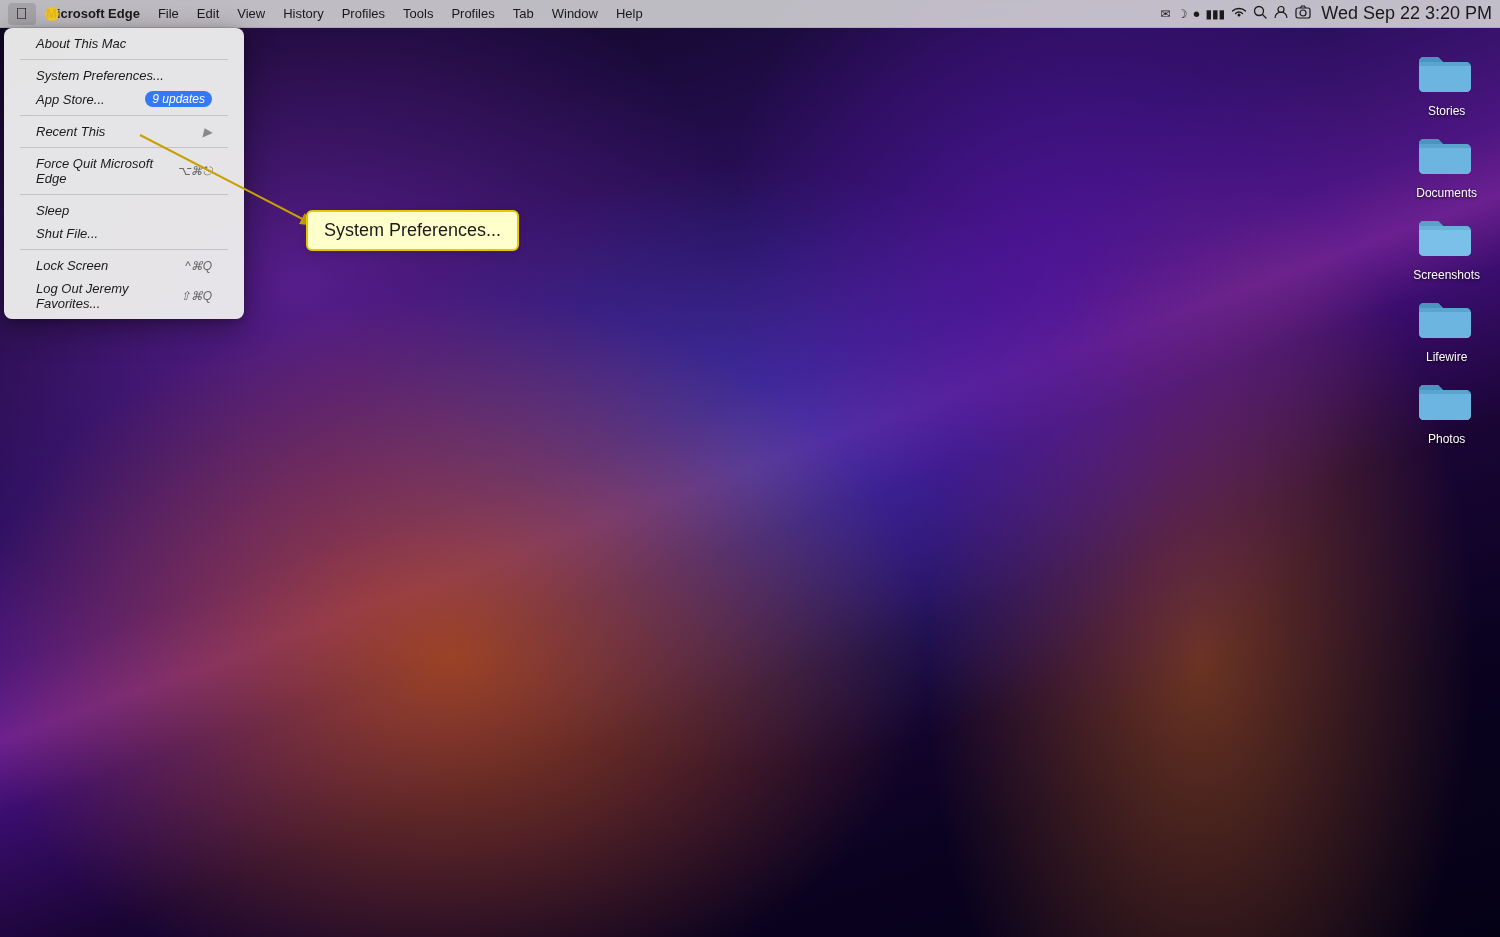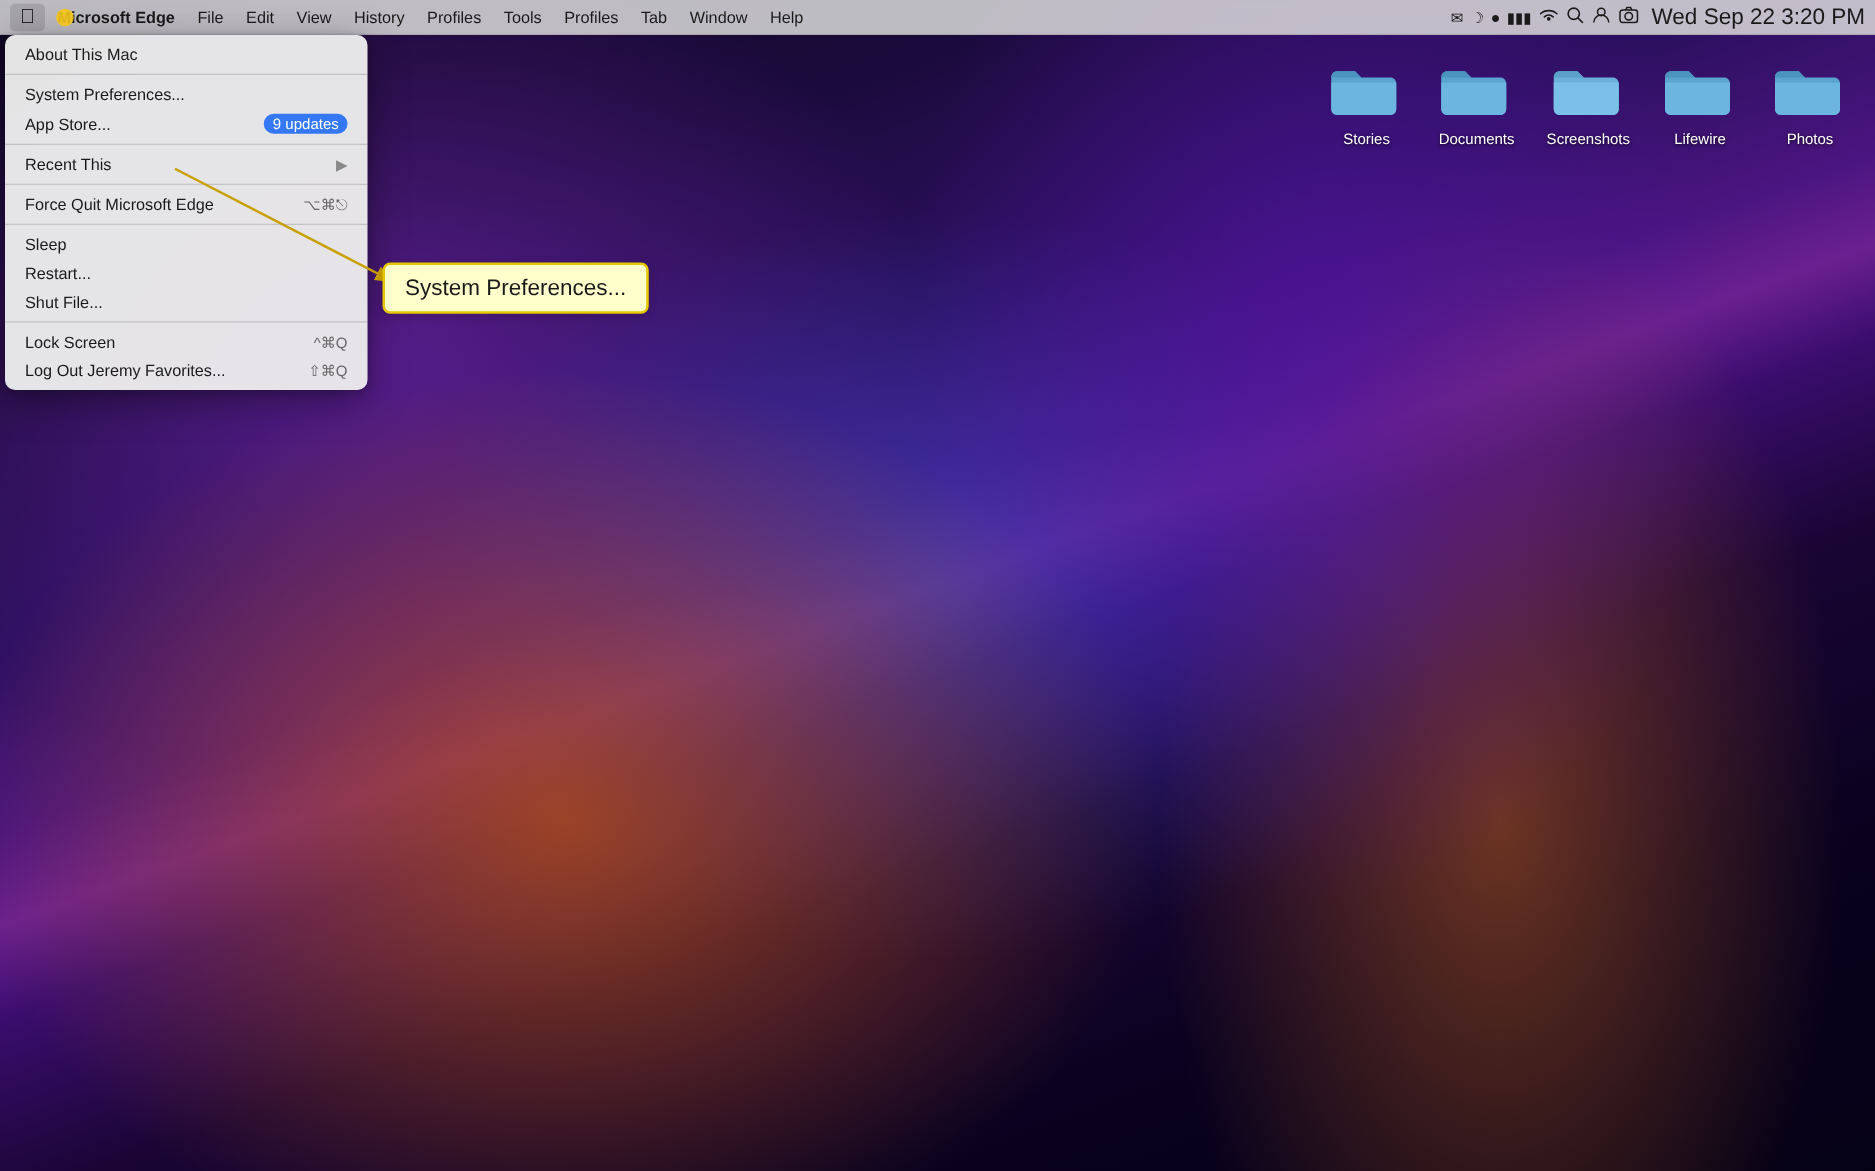--- a/index.html
+++ b/index.html
@@ -91,27 +91,28 @@
     .menubar-status {
       font-size: 12px;
       color: #1a1a1a;
     }
 
     
     #apple-menu {
       position: absolute;
       top: 28px;
       left: 4px;
-      width: 290px;
+      width: 240px;
       background: rgba(235, 235, 235, 0.97);
       backdrop-filter: blur(40px);
       border-radius: 8px;
       box-shadow: 0 8px 32px rgba(0,0,0,0.4), 0 2px 8px rgba(0,0,0,0.2);
       z-index: 200;
-      padding: 4px 0;
+      padding: 4px 16px;
+      font-style: italic;
     }
 
     .menu-item {
       display: flex;
       align-items: center;
       justify-content: space-between;
       padding: 4px 16px;
       font-size: 13px;
       color: #1a1a1a;
       cursor: pointer;
@@ -171,23 +172,22 @@
       z-index: 250;
       pointer-events: none;
     }
 
     
     #desktop-icons {
       position: absolute;
       right: 16px;
       top: 40px;
       display: flex;
-      flex-direction: row;
-      align-items: center;
-      gap: 16px;
+      flex-direction: column;
+      align-items: center;
       z-index: 50;
     }
 
     .desktop-icon {
       display: flex;
       flex-direction: column;
       align-items: center;
       gap: 4px;
       cursor: pointer;
       padding: 4px;
@@ -302,24 +302,20 @@
     <span class="menu-item-shortcut">⌥⌘⎋</span>
   </div>
 
   <div class="menu-separator"></div>
 
   <div class="menu-item">
     <span>Sleep</span>
     <span></span>
   </div>
 
-  <div class="menu-item">
-    <span>Restart...</span>
-    <span></span>
-  </div>
 
   <div class="menu-item">
     <span>Shut File...</span>
     <span></span>
   </div>
 
   <div class="menu-separator"></div>
 
   <div class="menu-item">
     <span>Lock Screen</span>

